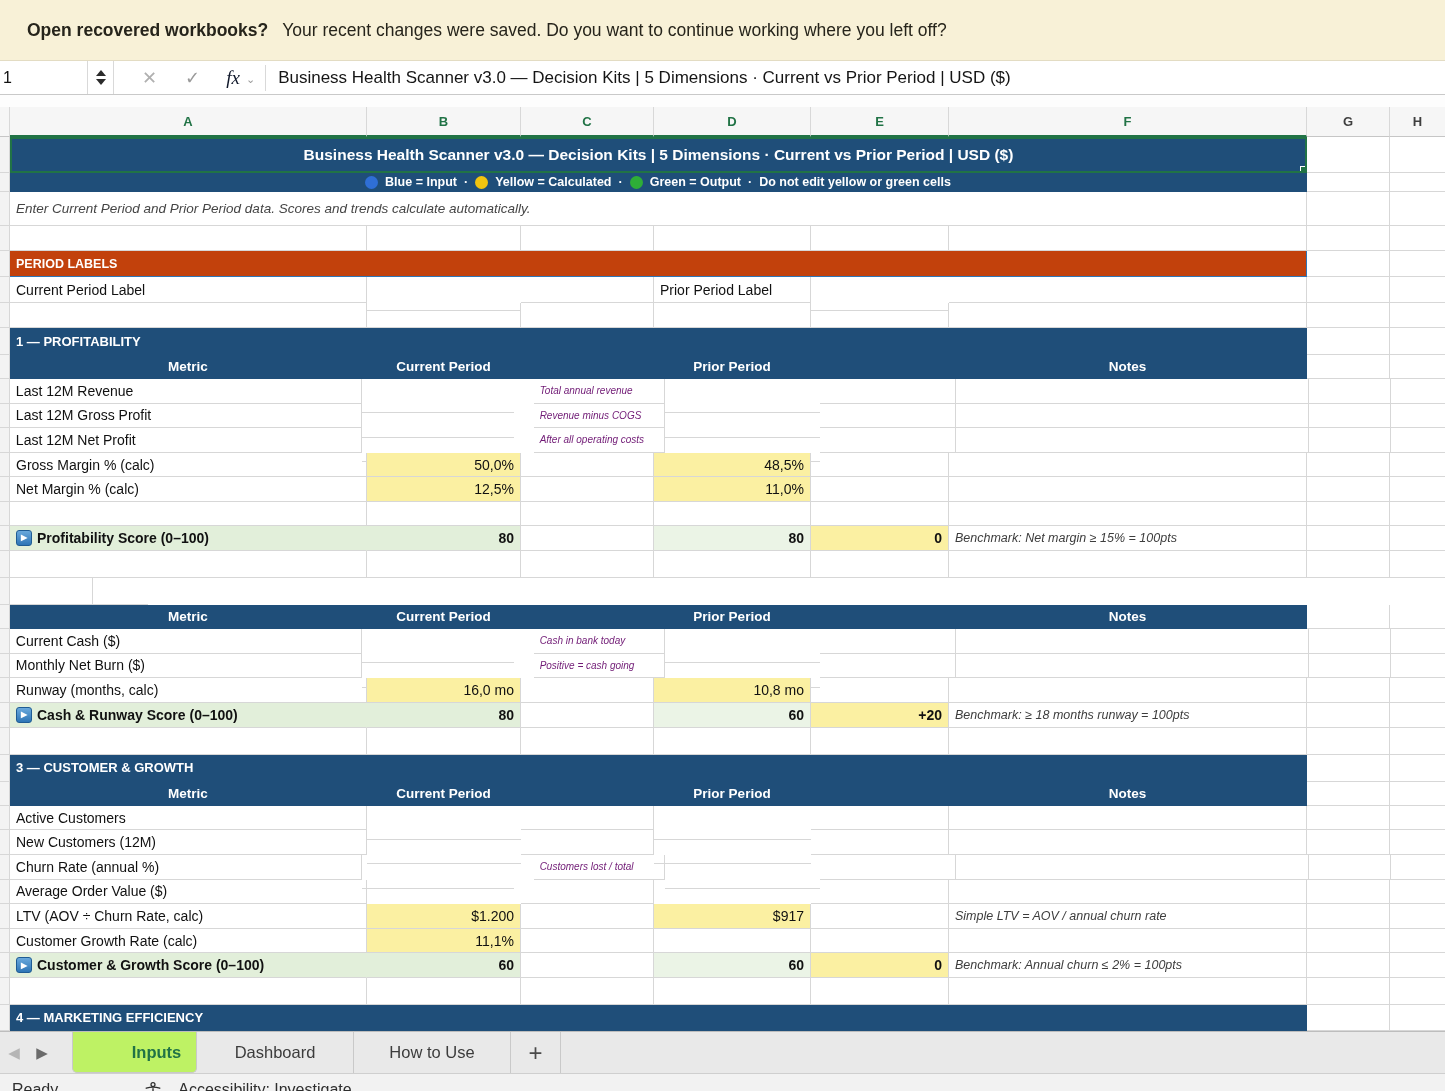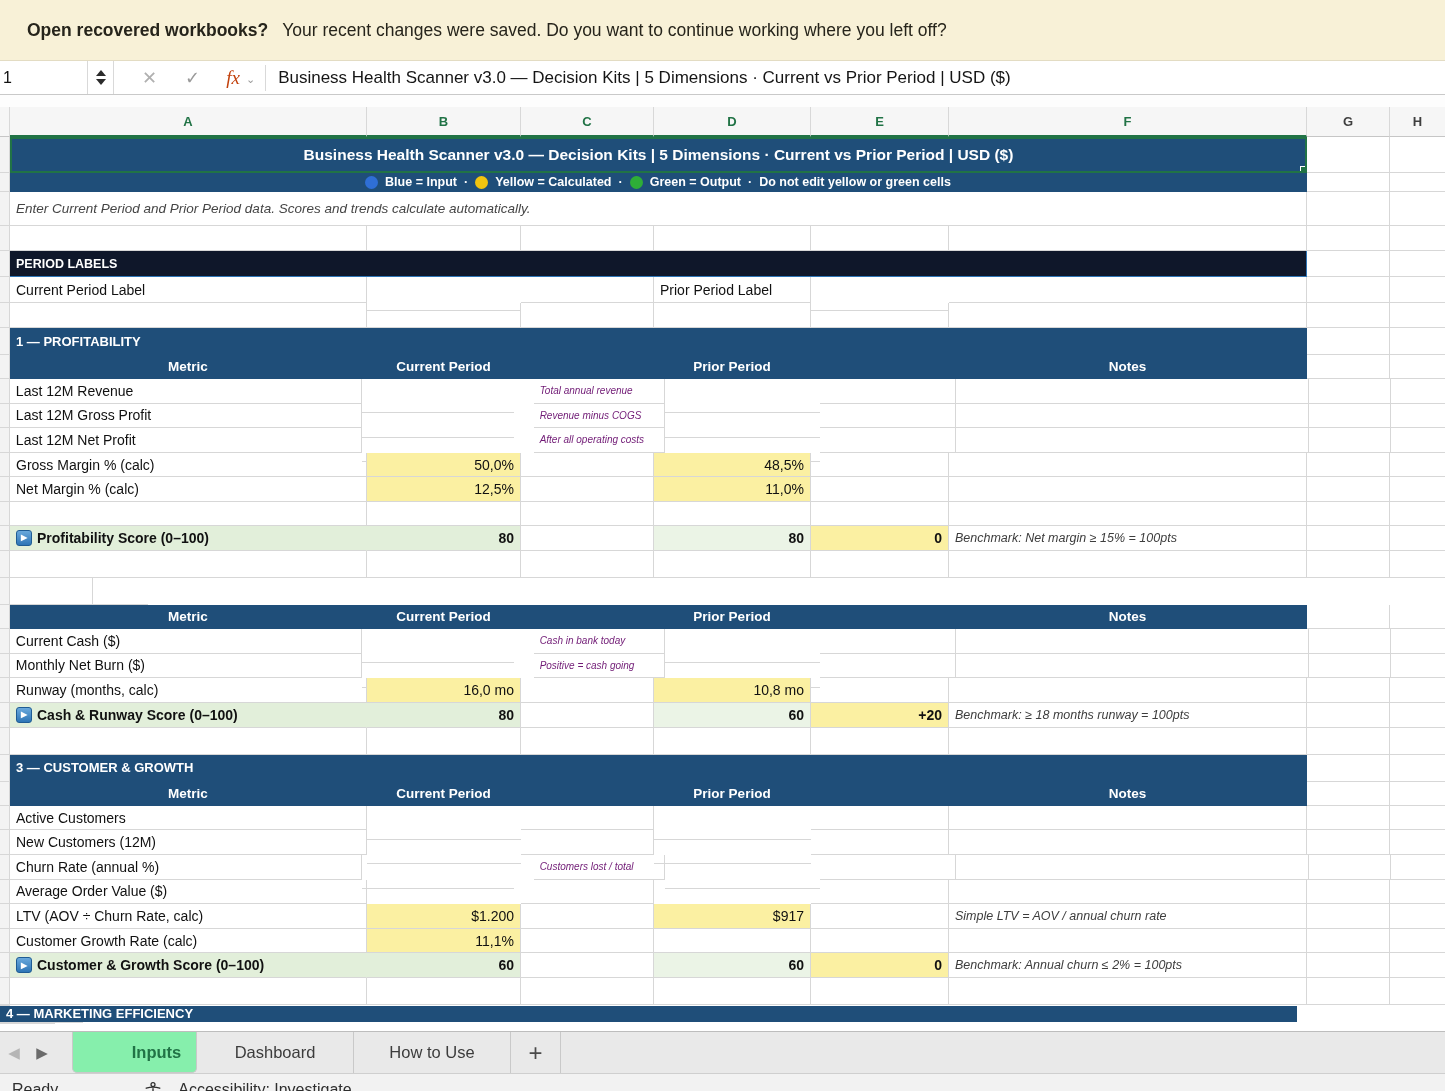--- a/index.html
+++ b/index.html
@@ -10,21 +10,21 @@
   .notif b { font-weight:bold; margin-right:14px; }
 
   
   .fbar { height:34px; background:#fff; border-bottom:1px solid #c9c9c9; display:flex; align-items:center; position:relative; }
   .namebox { width:88px; height:100%; border-right:1px solid #d9d9d9; font-size:16px; color:#111; display:flex; align-items:center; padding-left:3px; }
   .spinner { width:26px; height:100%; display:flex; flex-direction:column; justify-content:center; align-items:center; gap:3px; border-right:1px solid #d9d9d9; }
   .spinner span { width:0; height:0; border-left:5px solid transparent; border-right:5px solid transparent; }
   .sp-up { border-bottom:6px solid #2b2b2b; }
   .sp-dn { border-top:6px solid #2b2b2b; }
   .fbtn { font-size:18px; color:#b0b0b0; margin-left:28px; }
-  .fx { font-family:"Liberation Serif", serif; font-style:italic; font-size:19px; color:#c2410c; margin-left:26px; }
+  .fx { font-family:"Liberation Serif", serif; font-style:italic; font-size:19px; color:#0f172a; margin-left:26px; }
   .fchev { font-size:11px; color:#9a9a9a; margin:4px 0 0 6px; }
   .fsep { width:1px; height:26px; background:#d9d9d9; margin-left:10px; }
   .ftext { font-size:17px; color:#151515; margin-left:12px; white-space:nowrap; }
 
   .gap { height:12px; background:#fdfdfd; }
 
   
   .colhdr { height:30px; display:flex; background:#f6f6f6; }
   .ch { border-right:1px solid #d8d8d8; border-bottom:1px solid #c6c6c6; display:flex; align-items:center; justify-content:center; font-size:13px; font-weight:bold; color:#3f3f3f; }
   .ch.sel { color:#217346; border-bottom:2px solid #217346; }
@@ -32,24 +32,24 @@
   
   .r { display:flex; }
   .cell { border-right:1px solid #d7d7d7; border-bottom:1px solid #d7d7d7; padding:0 6px; display:flex; align-items:center; font-size:14px; color:#111; overflow:hidden; white-space:nowrap; }
   .w-rh{width:10px;} .w-a{width:357px;} .w-b{width:154px;} .w-c{width:133px;} .w-d{width:157px;} .w-e{width:138px;} .w-f{width:358px;} .w-g{width:83px;} .w-h{width:55px; border-right:none;} .w-af{width:1297px;}
   .rowhdr { background:#f3f3f3; padding:0; }
   .right { justify-content:flex-end; }
   .center { justify-content:center; }
   .bold { font-weight:bold; }
 
   .rt{height:36px;} .rl{height:19px;} .ri{height:34px;} .rb{height:25px;} .rb24{height:24px;} .rb27{height:27px;}
-  .rp{height:26px;} .rs{height:27px;} .rc{height:24px;} .rd{height:24.6px;justify-content:space-between;} .rk{height:25px;} .rx{height:26px;flex-direction:column;}
+  .rp{height:26px;} .rs{height:27px;} .rc{height:24px;} .rd{height:24.6px;justify-content:space-between;} .rk{height:25px;} .rx{height:26px;}
 
   .navy { background:#1f4e79; color:#fff; border-right-color:#1f4e79; border-bottom-color:#1f4e79; }
-  .mblue { background:#0f172a; color:#fff; border-right-color:#2e75b6; border-bottom-color:#2e75b6; }
+  .mblue { background:#c2410c; color:#fff; border-right-color:#2e75b6; border-bottom-color:#2e75b6; }
   .f-blue { background:#dbe8f5; color:#2a6db4;margin-top:33px; }
   .f-yel  { background:#fbf0a2; color:#111; }
   .f-green{ background:#e2efda; }
   .f-green2{ background:#ebf4e6; }
   .mergeL { border-right-color:#e2efda; }
 
   .title-cell { position:relative; border:2px solid #217346; justify-content:center; font-size:15.5px; font-weight:bold; }
   .title-cell::after { content:""; position:absolute; right:-4px; bottom:-4px; width:7px; height:7px; background:#217346; border:1px solid #fff; }
   .legend-cell { justify-content:center; font-size:12.5px; font-weight:bold; gap:7px; }
   .dot { width:13px; height:13px; border-radius:50%; display:inline-block; flex:0 0 auto; }
@@ -60,21 +60,21 @@
   .chead { font-size:13.5px; font-weight:bold; }
   .note { font-style:italic; color:#701a75; font-size:10px;margin-left:20px; }
   .fnote { font-style:italic; color:#3d3d3d; font-size:12.5px; }
   .playicon { width:16px; height:16px; border-radius:3px; background:linear-gradient(#6aa9dc,#2e75b6); border:1px solid #1f5c94; color:#fff; font-size:8px; display:flex; align-items:center; justify-content:center; margin-right:5px; flex:0 0 auto; }
 
   
   .tabbar { height:42px; background:#e9e9e9; border-top:1px solid #bdbdbd; display:flex; align-items:stretch; }
   .tnav { width:28px; display:flex; align-items:center; justify-content:center; font-size:15px; }
   .tnav.dis { color:#b5b5b5; } .tnav.en { color:#6b6b6b; }
   .tab { display:flex; align-items:center; justify-content:center; font-size:16.5px; color:#3c3c3c; width:157px; border-right:1px solid #c9c9c9; }
-  .tab.active { background:#86efac; color:#217346; font-weight:bold; width:125px; border:1px solid #c9c9c9; border-top:none; border-radius:0 0 5px 5px; margin-left:16px;padding-left:44px; }
+  .tab.active { background:#bef264; color:#217346; font-weight:bold; width:125px; border:1px solid #c9c9c9; border-top:none; border-radius:0 0 5px 5px; margin-left:16px;padding-left:44px; }
   .tab-add { width:50px; display:flex; align-items:center; justify-content:center; font-size:24px; color:#4a4a4a; border-right:1px solid #c9c9c9; }
 
   
   .statusbar { height:23px; background:#f2f2f2; border-top:1px solid #cfcfcf; overflow:hidden; }
   .statusin { display:flex; align-items:flex-start; padding:7px 0 0 12px; gap:8px; font-size:16px; color:#2e2e2e; }
   .acc { display:flex; align-items:flex-start; gap:16px; margin-left:78px; }
 </style>
 </head>
 <body>
 

